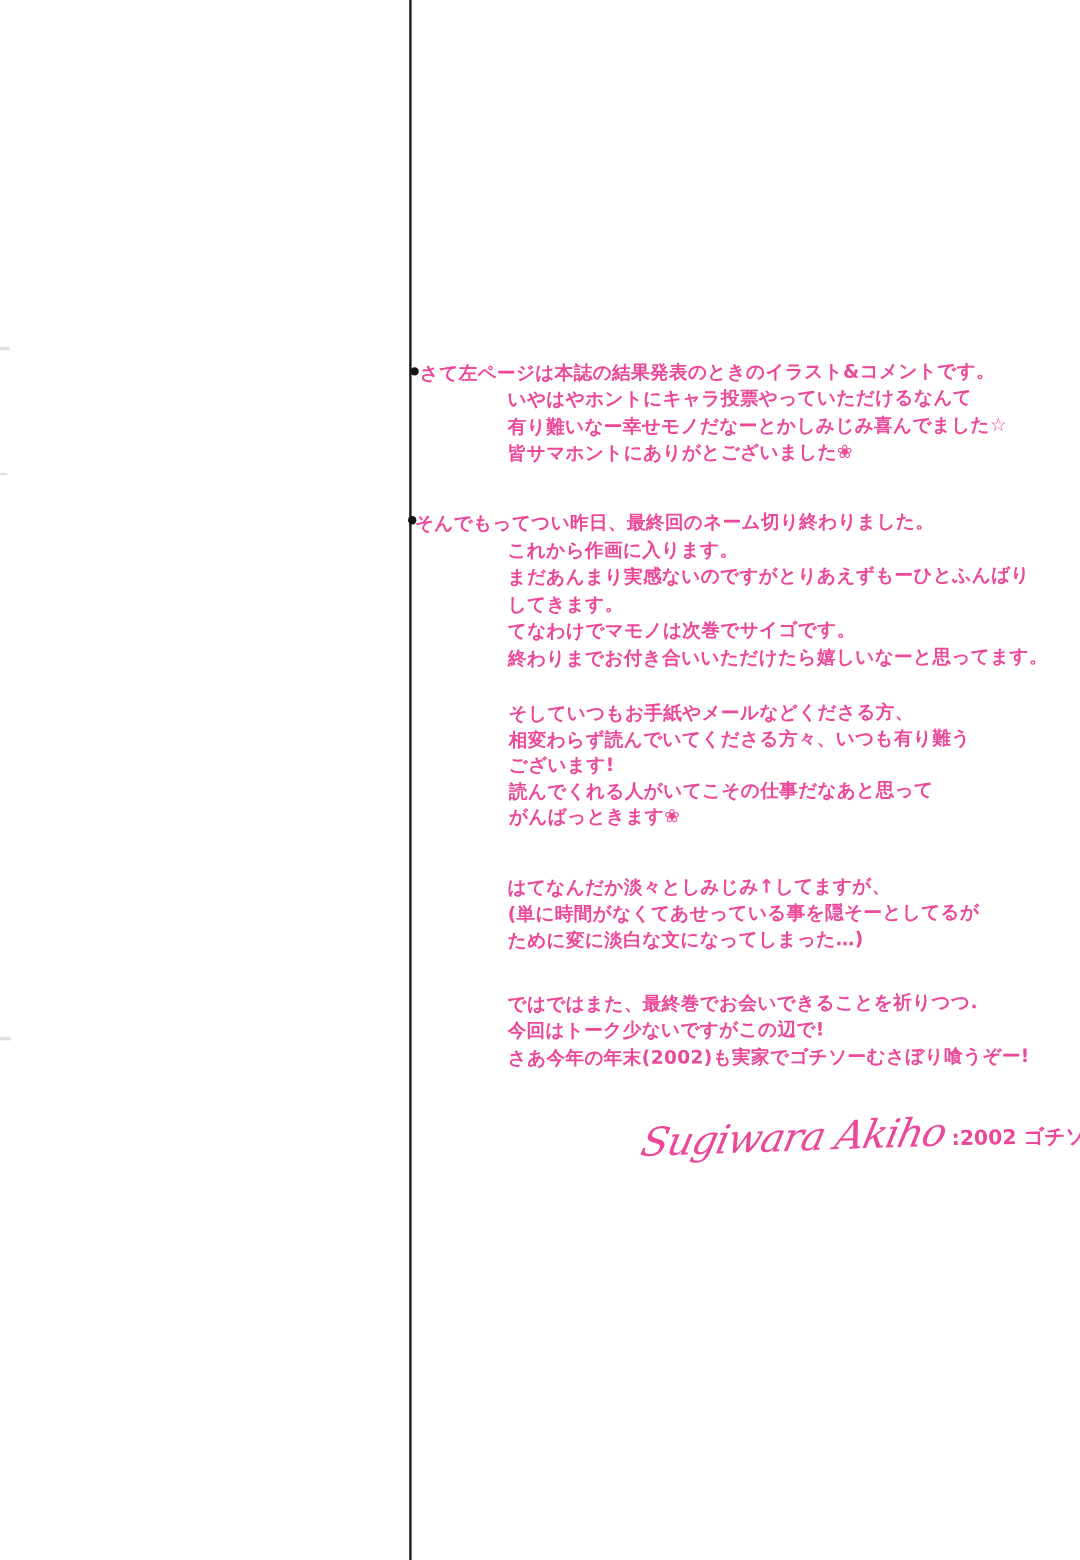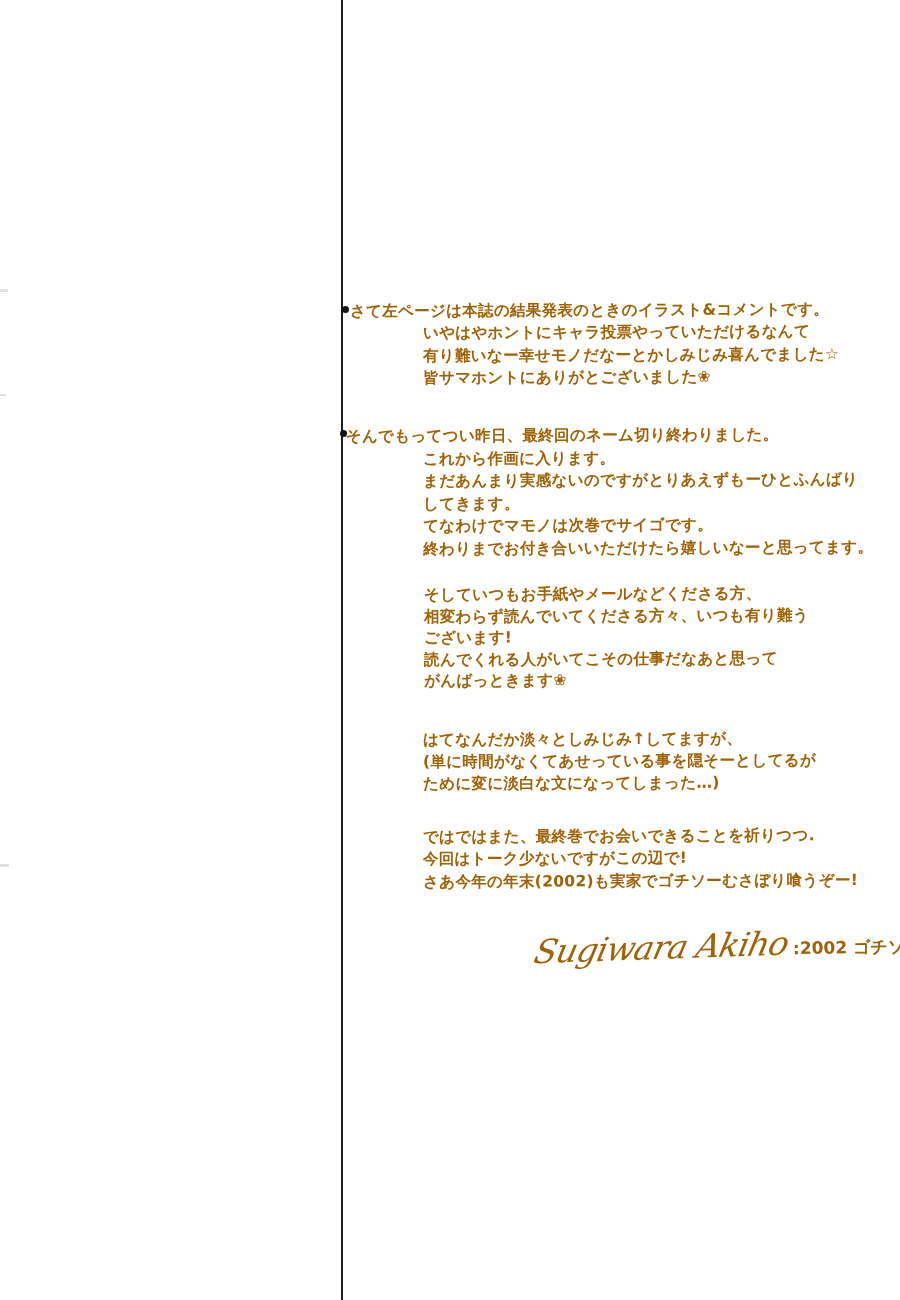--- a/index.html
+++ b/index.html
@@ -7,21 +7,21 @@
     padding: 0;
     background: #fdfdfd;
   }
   .page {
     position: relative;
     width: 900px;
     height: 1300px;
     background: #ffffff;
     overflow: hidden;
     font-family: "DejaVu Sans", sans-serif;
-    color: #a16207;
+    color: #ec4899;
   }
   .divider {
     position: absolute;
     left: 341px;
     top: 0;
     width: 2px;
     height: 1300px;
     background: #1c1c1c;
   }
   .artifact {

